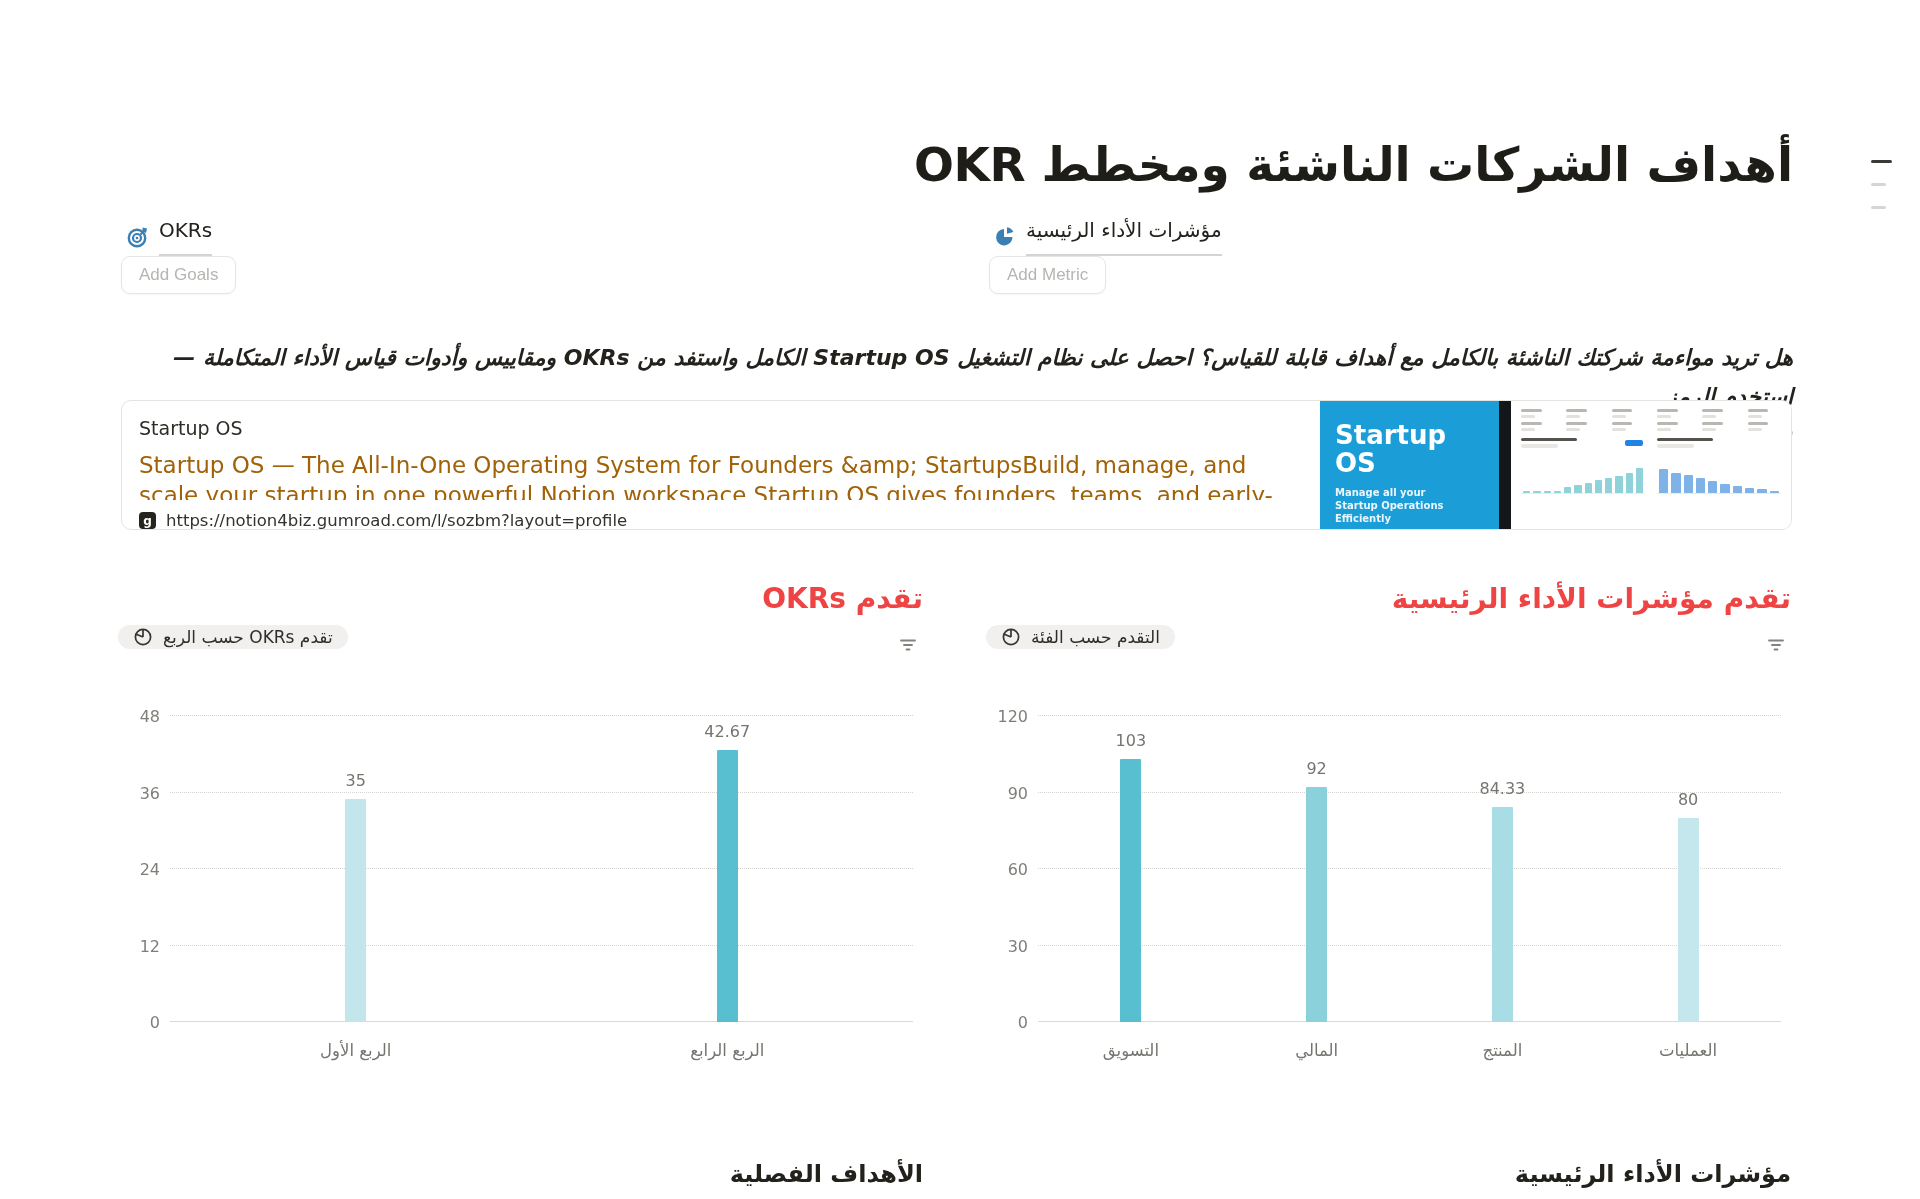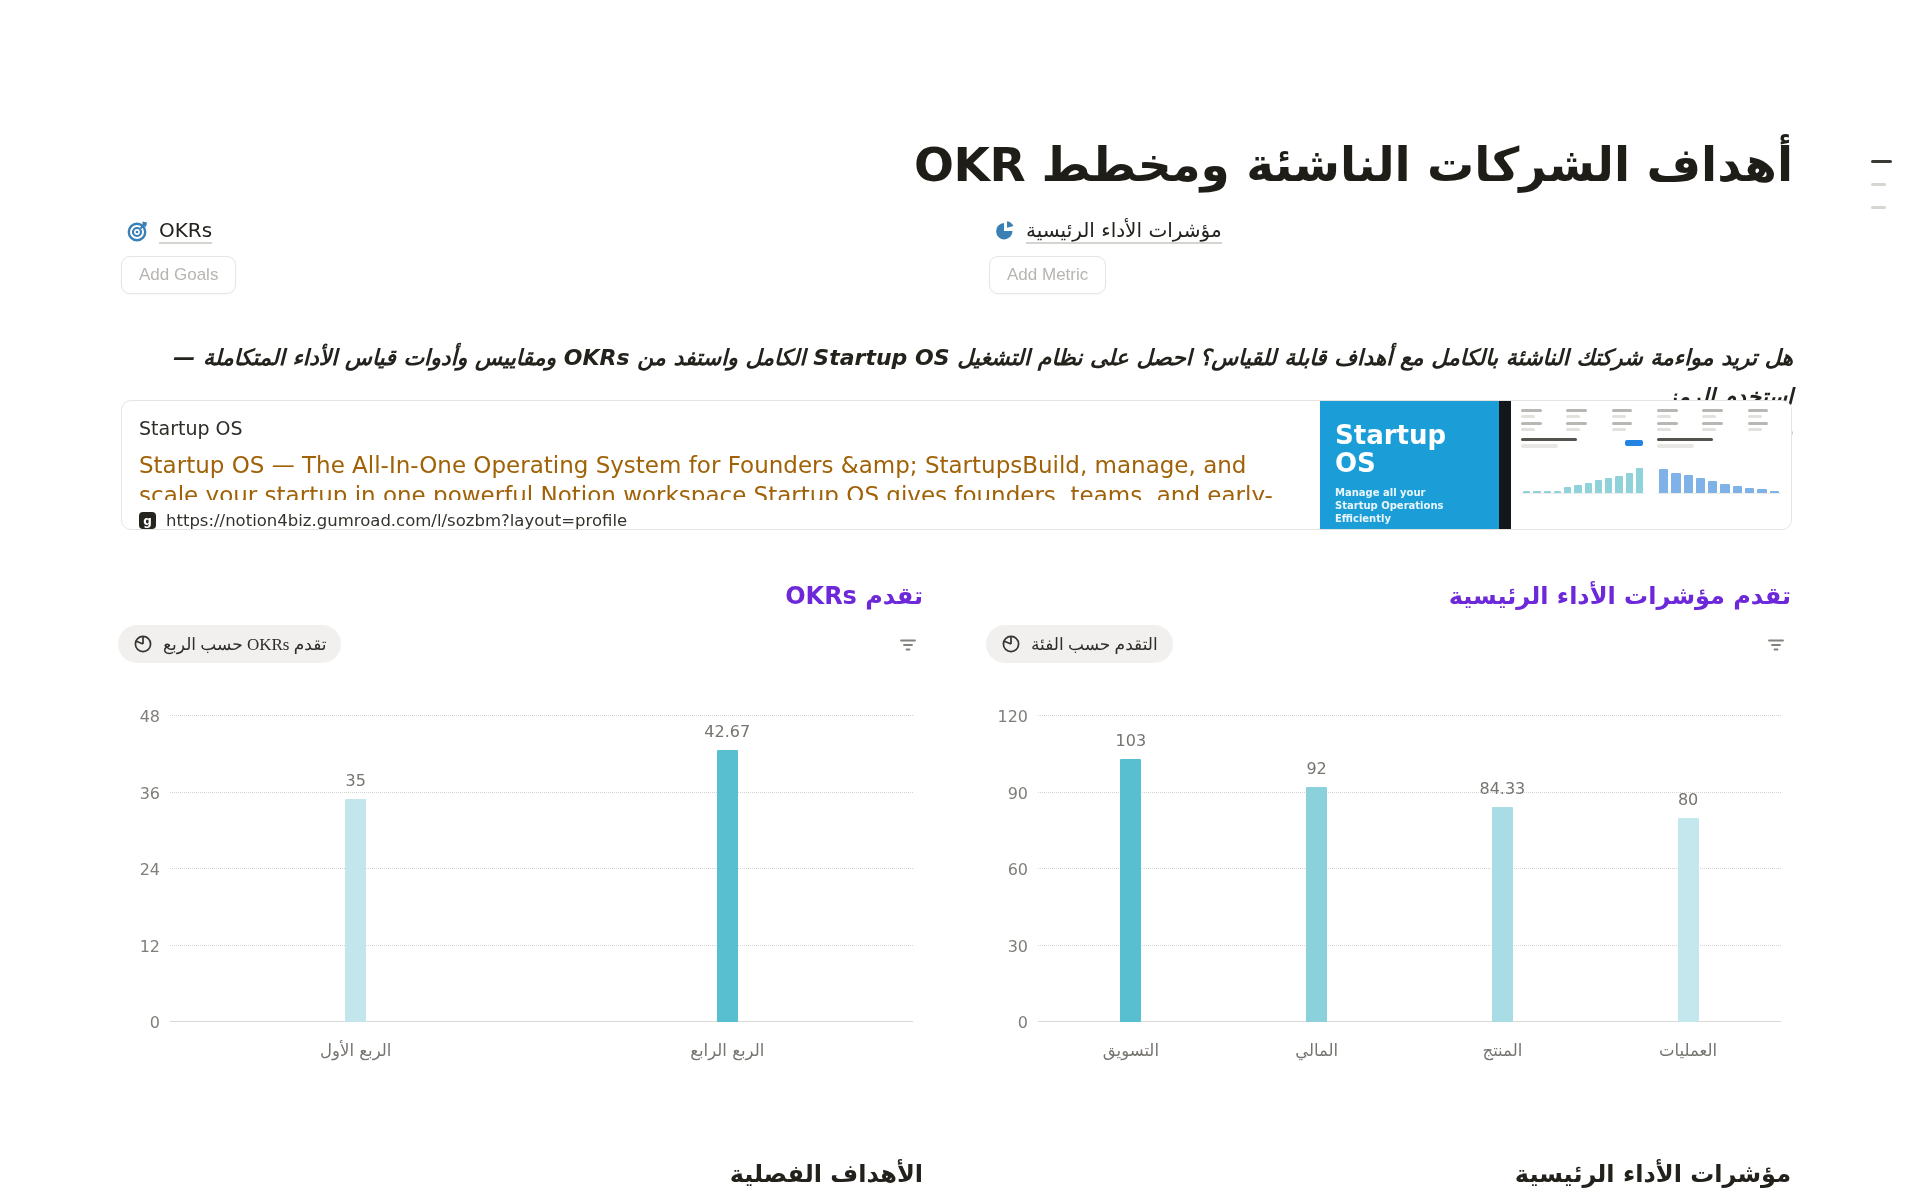--- a/index.html
+++ b/index.html
@@ -15,21 +15,21 @@
   .toc .bar.b3{width:15px;background:#d7d5d1;}
 
   .page-title{position:absolute;top:106px;left:0;right:0;direction:rtl;text-align:right;
     font-size:47px;font-weight:700;color:#1f1d18;letter-spacing:-0.5px;white-space:nowrap;}
 
   .col{position:absolute;width:807px;}
   .col.left{left:0;}
   .col.right{left:868px;}
 
   .collection-link{position:absolute;top:218px;left:8px;display:inline-flex;align-items:center;gap:10px;cursor:pointer;}
-  .collection-link .lbl{font-size:20px;font-weight:500;color:#24221d;padding-bottom:0;
+  .collection-link .lbl{font-size:20px;font-weight:500;color:#24221d;padding-bottom:12px;
     border-bottom:2px solid #d6d4d0;direction:rtl;white-space:nowrap;}
   .add-btn{position:absolute;top:256px;left:3px;height:38px;padding:16px 17px;display:inline-flex;align-items:center;
     background:#fff;border:1px solid #e7e5e2;border-radius:9px;color:#b7b5b1;font-size:17px;
     box-shadow:0 1px 2px rgba(15,15,15,.03);cursor:pointer;white-space:nowrap;}
 
   .promo{position:absolute;top:316px;left:0;right:0;direction:rtl;text-align:right;
     font-style:italic;font-weight:600;font-size:22px;line-height:39px;color:#24221d;}
   .promo .emoji-icon{display:inline-block;vertical-align:-5px;margin-right:6px;}
 
   
@@ -54,24 +54,24 @@
   .prev-chart{flex:1;position:relative;border-bottom:1px solid #ececea;}
   .prev-chart .pt{height:3px;width:45%;background:#55534e;border-radius:2px;margin-bottom:3px;}
   .prev-chart .pp{height:4px;width:30%;background:#e8e7e4;border-radius:2px;margin-bottom:2px;}
   .prev-bars{position:absolute;left:2px;right:2px;bottom:0;top:14px;display:flex;align-items:flex-end;gap:3px;}
   .prev-bars i{flex:1;border-radius:1px 1px 0 0;display:block;}
   .prev-btn{position:absolute;right:2px;top:2px;width:18px;height:6px;border-radius:2px;background:#2383e2;}
 
   
   .chart-col{position:absolute;top:582px;width:807px;height:520px;}
   .chart-col.c0{left:0;} .chart-col.c1{left:868px;}
-  .chart-title{position:absolute;top:0;right:2px;direction:rtl;font-size:24px;font-weight:700;color:#6d28d9;white-space:nowrap;}
+  .chart-title{position:absolute;top:0;right:2px;direction:rtl;font-size:28px;font-weight:700;color:#ef4444;white-space:nowrap;}
   .chart-header{position:absolute;top:43px;left:0;right:0;height:38px;}
-  .view-pill{position:absolute;left:0;top:0;height:38px;border-radius:19px;background:#f1f0ee;
-    display:inline-flex;align-items:center;gap:10px;padding:0 15px;font-size:17px;color:#2f2d29;cursor:pointer;white-space:nowrap;font-family:Liberation Serif, serif;}
+  .view-pill{position:absolute;left:0;top:0;height:24px;border-radius:19px;background:#f1f0ee;
+    display:inline-flex;align-items:center;gap:10px;padding:0 15px;font-size:17px;color:#2f2d29;cursor:pointer;white-space:nowrap;}
   .view-pill .ptext{direction:rtl;}
   .hdr-filter{position:absolute;right:6px;top:8px;cursor:pointer;}
 
   .plot{position:absolute;left:52px;right:12px;top:134px;height:306px;}
   .gridline{position:absolute;left:0;right:0;height:0;border-top:1px dotted #d6d4d0;}
   .gridline.baseline{border-top:1px solid #dbd9d5;}
   .ytick{position:absolute;left:-56px;width:46px;text-align:right;font-size:16px;color:#807e79;transform:translateY(50%);}
   .bars{position:absolute;top:0;left:0;right:0;bottom:0;display:flex;align-items:flex-end;}
   .bar-col{flex:1;height:100%;display:flex;flex-direction:column;align-items:center;justify-content:flex-end;position:relative;}
   .bar-value{font-size:16px;color:#76746f;margin-bottom:9px;}

